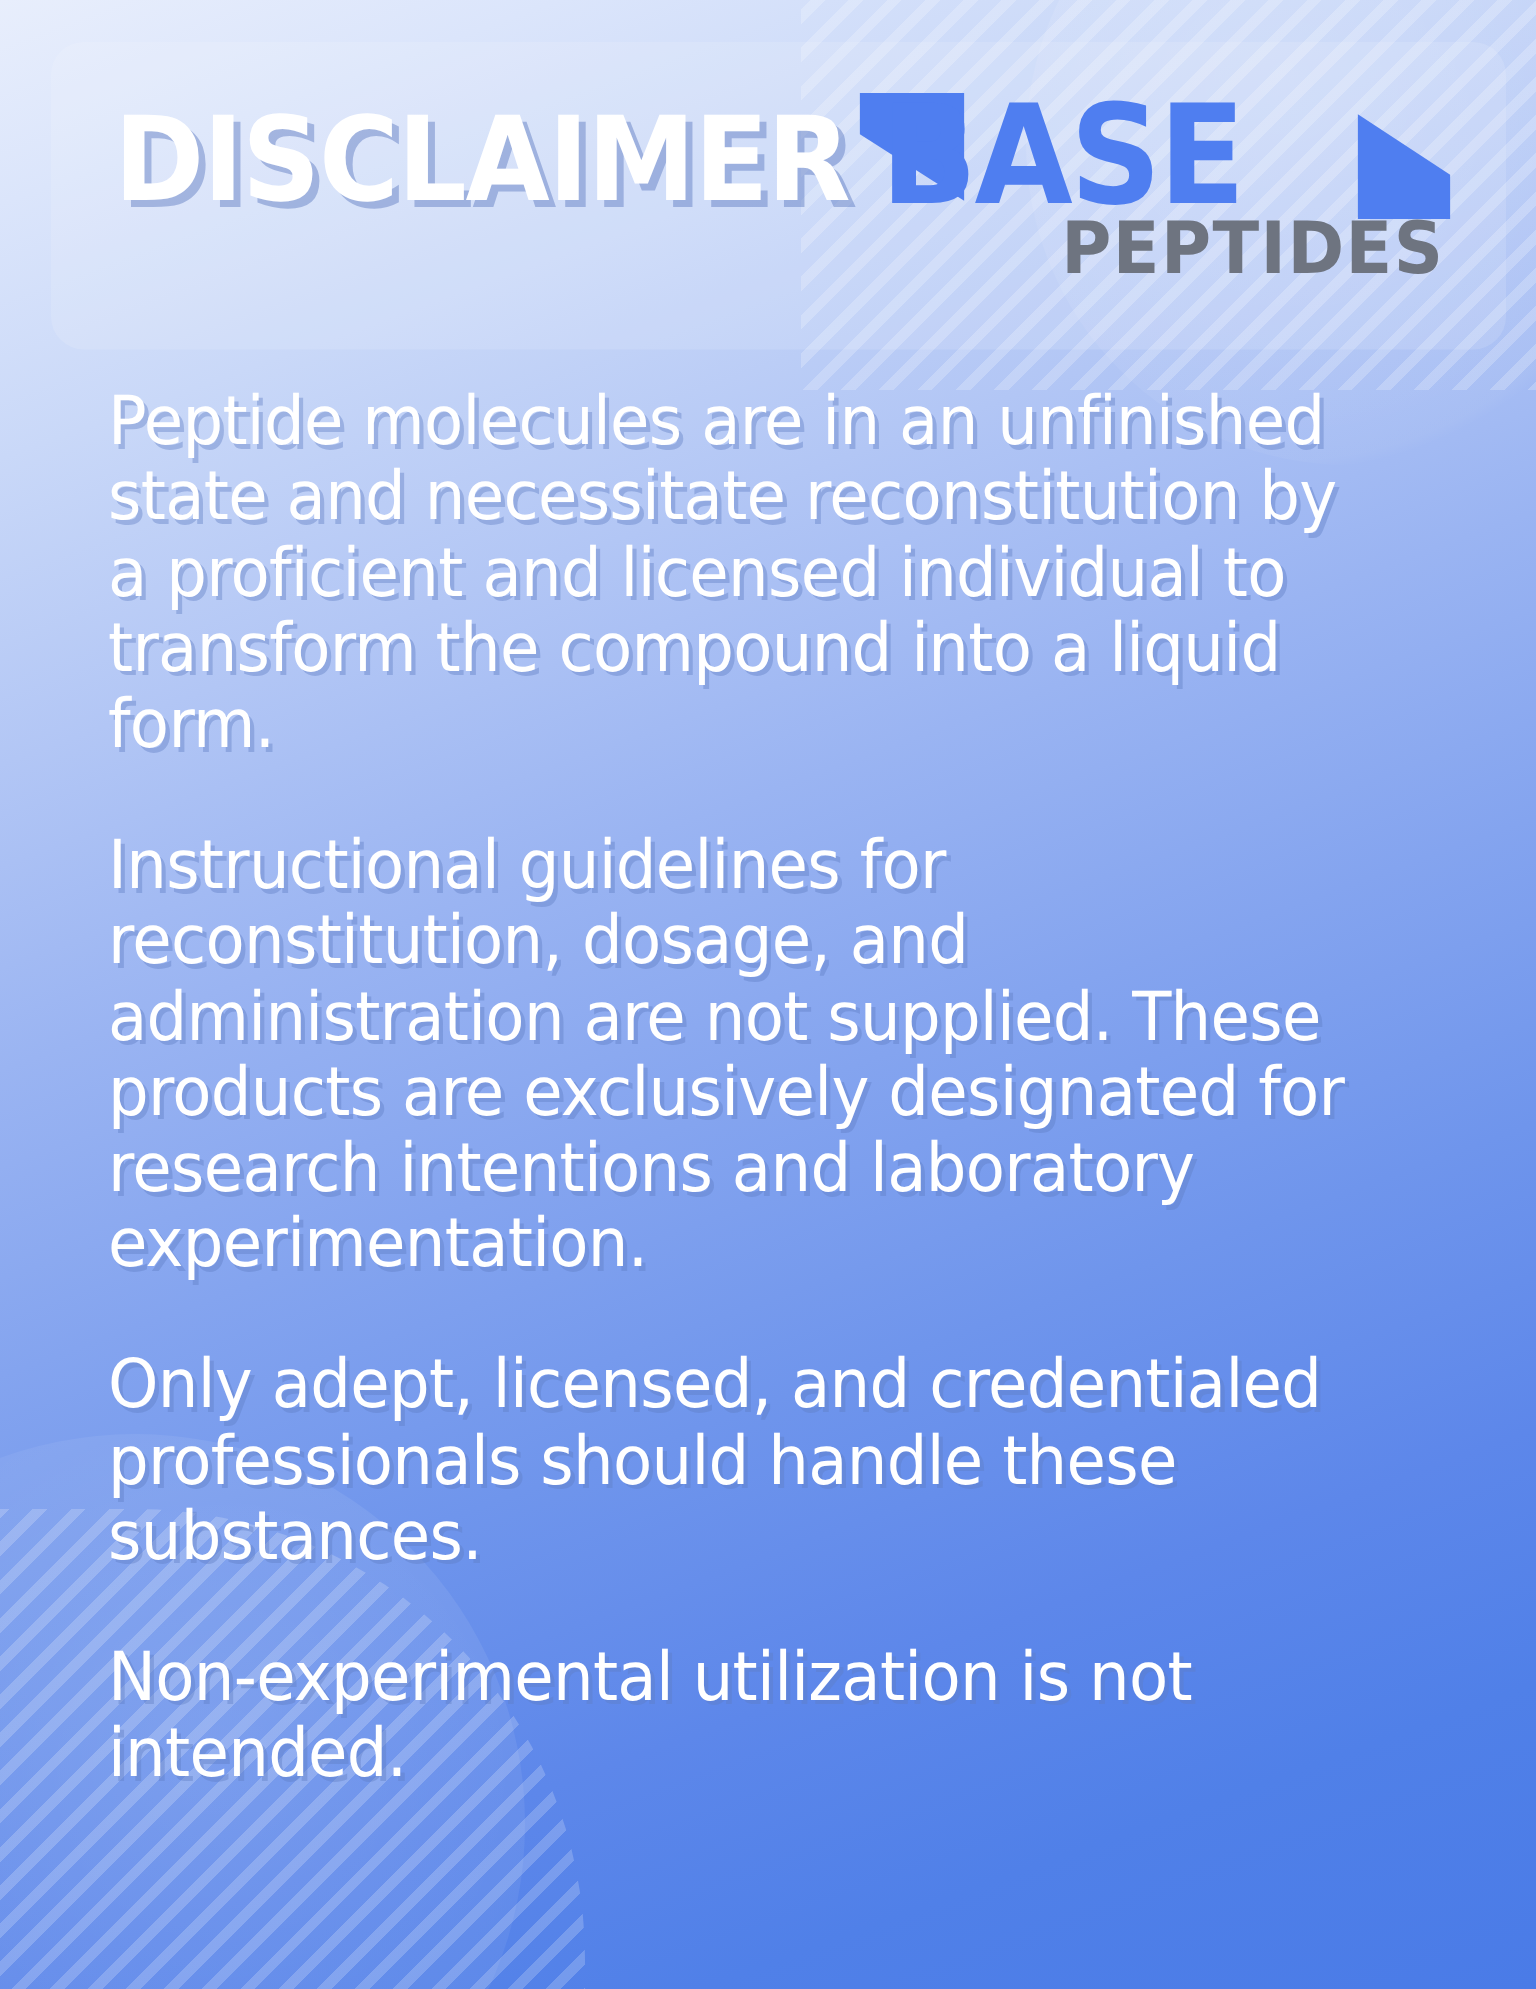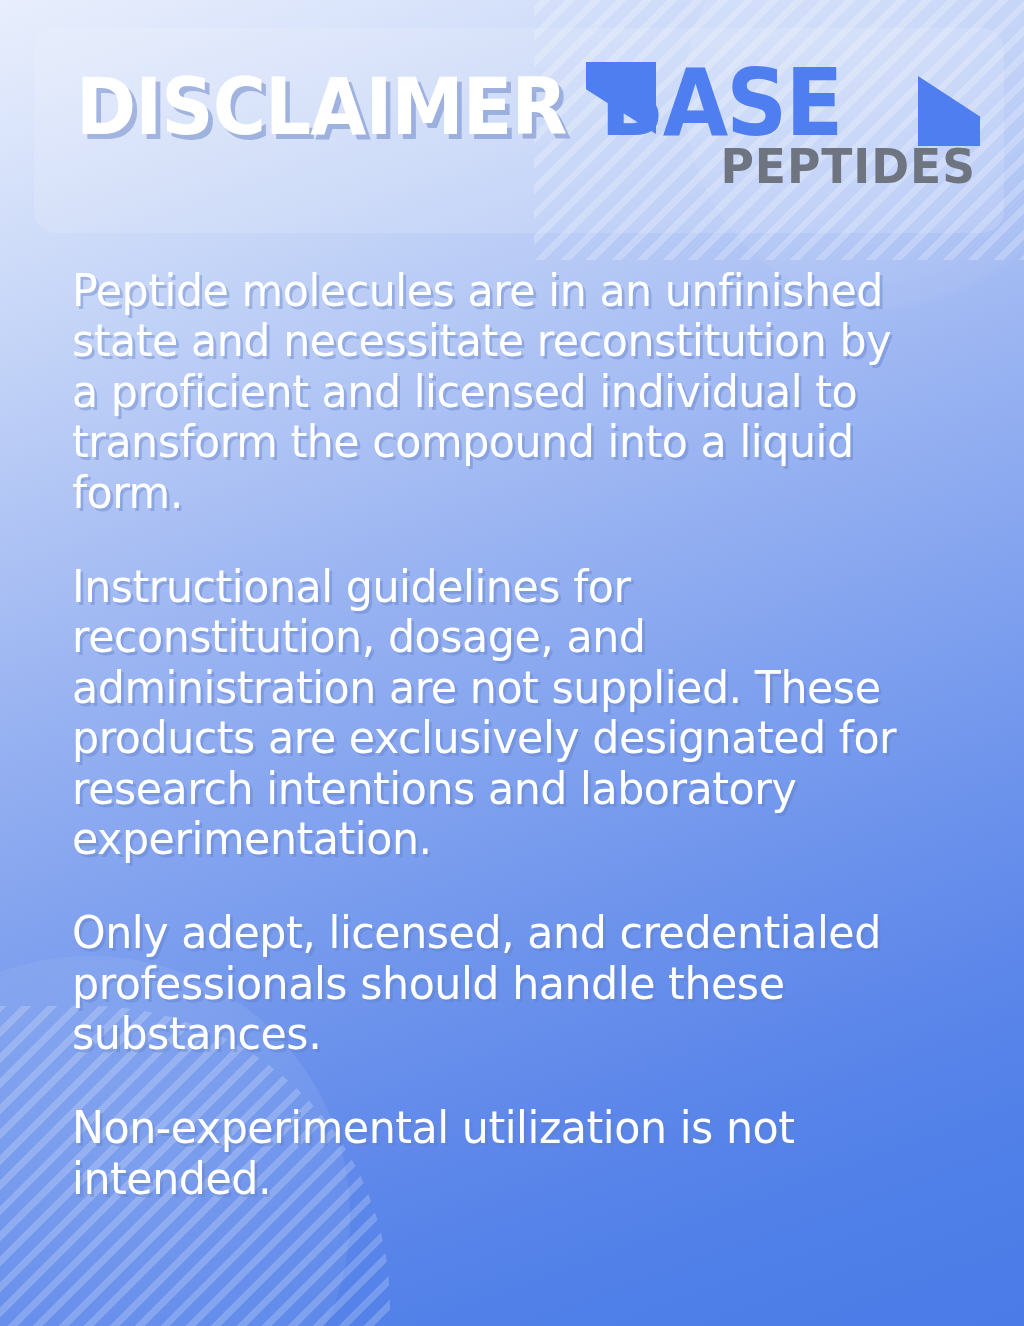--- a/index.html
+++ b/index.html
@@ -115,21 +115,21 @@
     text-shadow: 5px 5px 0 rgba(90,120,190,0.45);
     line-height: 1;
     transform: scaleX(0.93);
     transform-origin: left center;
   }
 
   
   .logo {
     position: absolute;
     top: 42px;
-    right: 42px;
+    right: 55px;
     width: 400px;
     height: 170px;
     z-index: 5;
   }
   .logo-base {
     position: absolute;
     top: 16px;
     left: 18px;
     font-family: "DejaVu Sans", sans-serif;
     font-weight: 900;
@@ -168,21 +168,21 @@
     line-height: 1;
     color: #6e7480;
     letter-spacing: 1px;
     transform: scaleX(0.95);
     transform-origin: right center;
   }
 
   
   .content {
     position: absolute;
-    top: 266px;
+    top: 256px;
     left: 72px;
     right: 62px;
     z-index: 3;
   }
   .para {
     font-family: "DejaVu Sans", sans-serif;
     font-weight: 400;
     font-size: 45px;
     line-height: 1.12;
     color: #ffffff;

